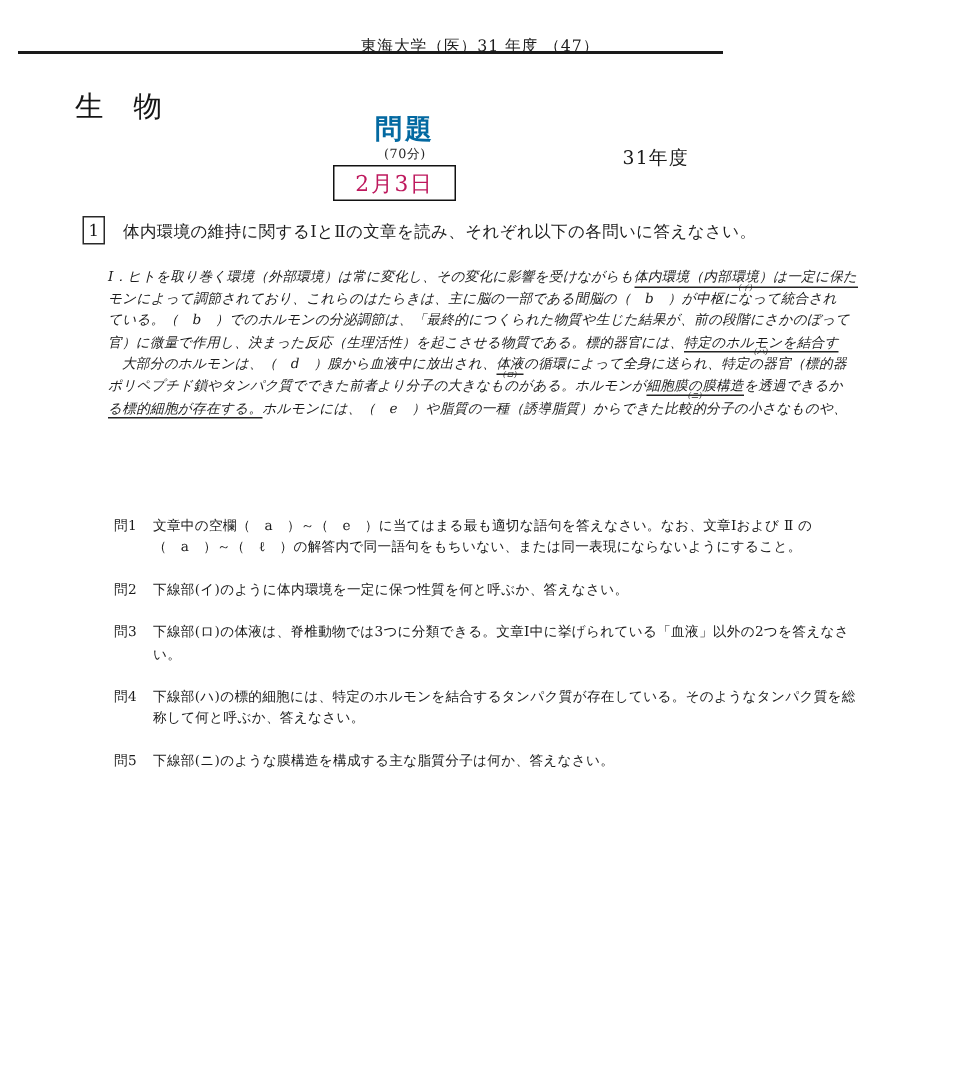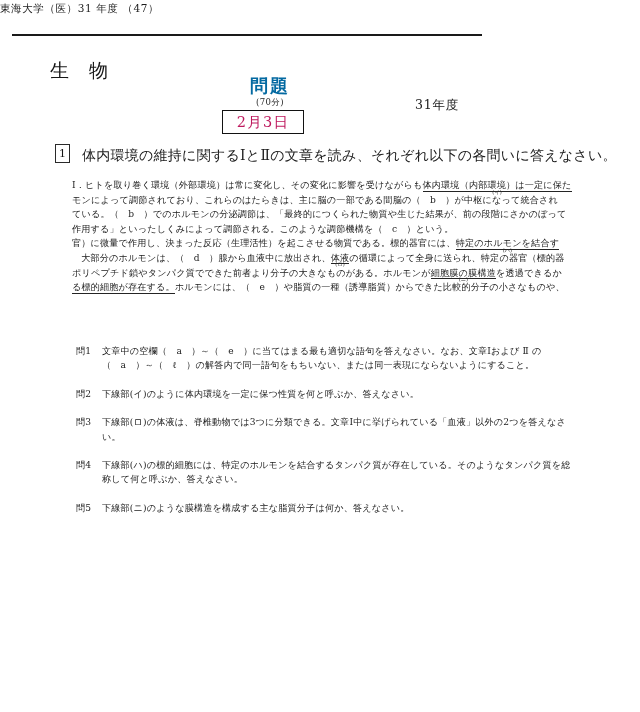--- a/index.html
+++ b/index.html
@@ -19,23 +19,24 @@
   .page {
     position: absolute;
     inset: 0;
     width: 640px;
     height: 712px;
   }
 
   
   .runhead {
     position: absolute;
-    top: 2px;
+    top: 24px;
     left: 0;
     width: 640px;
+    text-align: center;
     font-size: 10.5px;
     letter-spacing: 0.6px;
     color: #1d1d1d;
     white-space: nowrap;
   }
   .head-rule {
     position: absolute;
     top: 34px;
     left: 12px;
     width: 470px;
@@ -112,36 +113,37 @@
     display: flex;
     align-items: center;
     justify-content: center;
     font-size: 11px;
     color: #151515;
   }
   .lead-text {
     position: absolute;
     top: 147px;
     left: 82px;
-    font-size: 14px;
+    font-size: 11px;
     letter-spacing: 0.25px;
     color: #1b1b1b;
     white-space: nowrap;
   }
 
   
   .body-block {
     position: absolute;
     top: 178px;
     left: 72px;
     width: 500px;
     font-size: 9.1px;
     line-height: 14.6px;
     color: #1b1b1b;
     letter-spacing: 0.18px;
+    font-style: italic;
   }
   .para {
     margin: 0;
     white-space: nowrap;
   }
   .para + .para {
     margin-top: 0px;
   }
 
   
@@ -204,21 +206,20 @@
   <div class="year">31年度</div>
   <div class="date-box">2月3日</div>
 
   <div class="qnum-box">1</div>
   <div class="lead-text">体内環境の維持に関するⅠとⅡの文章を読み、それぞれ以下の各問いに答えなさい。</div>
 
   <div class="body-block" id="passage-body">
       <p class="para"><span>Ⅰ．ヒトを取り巻く環境（外部環境）は常に変化し、その変化に影響を受けながらも</span><span class="mk">体内環境（内部環境）は一定に保た<span class="kana">(イ)</span></span></p>
       <p class="para"><span>モンによって調節されており、これらのはたらきは、主に脳の一部である間脳の（　b　）が中枢になって統合され</span></p>
       <p class="para"><span>ている。（　b　）でのホルモンの分泌調節は、「最終的につくられた物質や生じた結果が、前の段階にさかのぼって</span></p>
-      <p class="para"><span>作用する」といったしくみによって調節される。このような調節機構を（　c　）という。</span></p>
       <div style="height: 0px;"></div>
       <p class="para"><span>官）に微量で作用し、決まった反応（生理活性）を起こさせる物質である。標的器官には、</span><span class="mk">特定のホルモンを結合す<span class="kana">(ハ)</span></span></p>
       <p class="para"><span>　大部分のホルモンは、（　d　）腺から血液中に放出され、</span><span class="mk">体液<span class="kana">(ロ)</span></span><span>の循環によって全身に送られ、特定の器官（標的器</span></p>
       <p class="para"><span>ポリペプチド鎖やタンパク質でできた前者より分子の大きなものがある。ホルモンが</span><span class="mk">細胞膜の膜構造<span class="kana">(ニ)</span></span><span>を透過できるか</span></p>
       <p class="para"><span class="mk">る標的細胞が存在する。</span><span>ホルモンには、（　e　）や脂質の一種（誘導脂質）からできた比較的分子の小さなものや、</span></p>
     </div>
 
   <div class="questions" id="sub-question-list">
       <div class="q-item">
         <span class="q-line"><span class="q-label">問1</span><span>文章中の空欄（　a　）～（　e　）に当てはまる最も適切な語句を答えなさい。なお、文章Ⅰおよび Ⅱ の</span></span>

